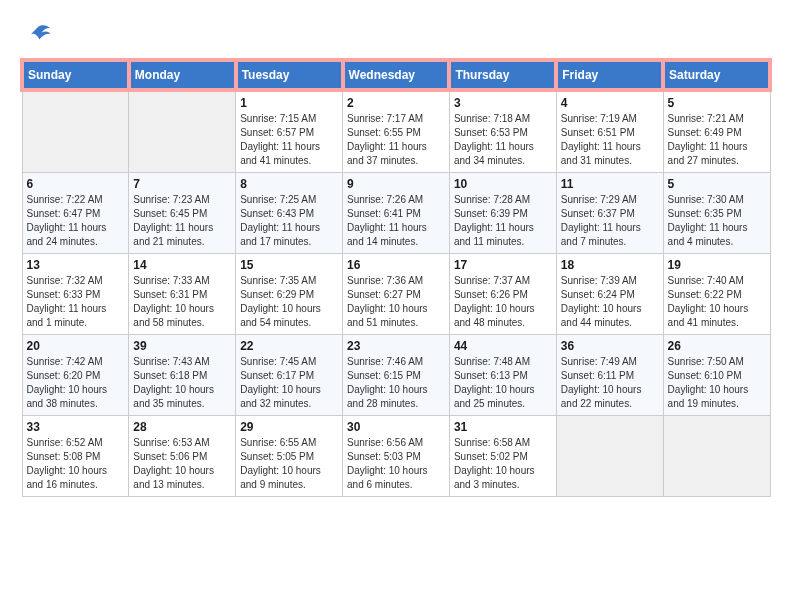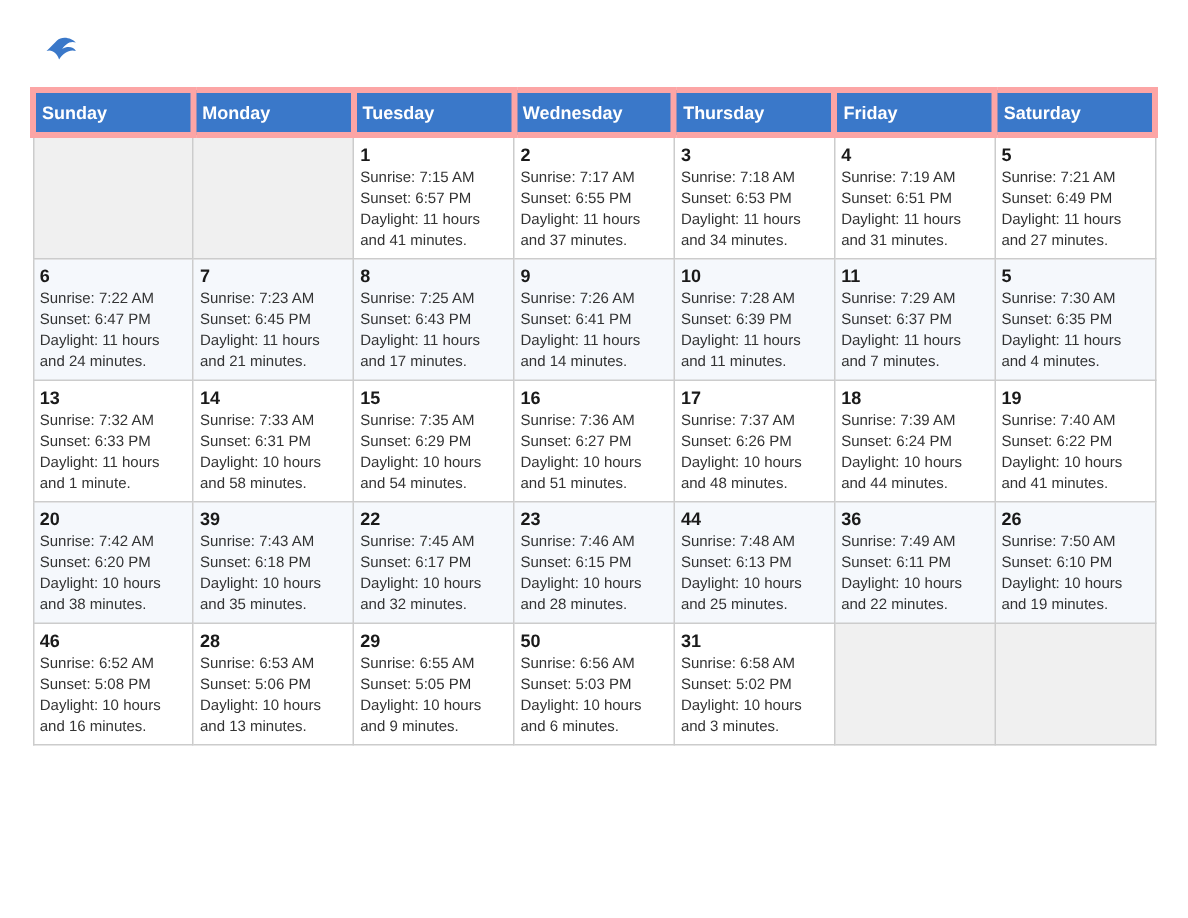--- a/index.html
+++ b/index.html
@@ -283,39 +283,39 @@
         </td>
         <td>
           <span class="day-num">26</span>
         <div class="day-info">
           Sunrise: 7:50 AM<br>Sunset: 6:10 PM<br>Daylight: 10 hours and 19 minutes.
         </div>
         </td>
       </tr>
       <tr>
         <td>
-          <span class="day-num">46</span>
+          <span class="day-num">33</span>
         <div class="day-info">
           Sunrise: 6:52 AM<br>Sunset: 5:08 PM<br>Daylight: 10 hours and 16 minutes.
         </div>
         </td>
         <td>
           <span class="day-num">28</span>
         <div class="day-info">
           Sunrise: 6:53 AM<br>Sunset: 5:06 PM<br>Daylight: 10 hours and 13 minutes.
         </div>
         </td>
         <td>
           <span class="day-num">29</span>
         <div class="day-info">
           Sunrise: 6:55 AM<br>Sunset: 5:05 PM<br>Daylight: 10 hours and 9 minutes.
         </div>
         </td>
         <td>
-          <span class="day-num">50</span>
+          <span class="day-num">30</span>
         <div class="day-info">
           Sunrise: 6:56 AM<br>Sunset: 5:03 PM<br>Daylight: 10 hours and 6 minutes.
         </div>
         </td>
         <td>
           <span class="day-num">31</span>
         <div class="day-info">
           Sunrise: 6:58 AM<br>Sunset: 5:02 PM<br>Daylight: 10 hours and 3 minutes.
         </div>
         </td>

